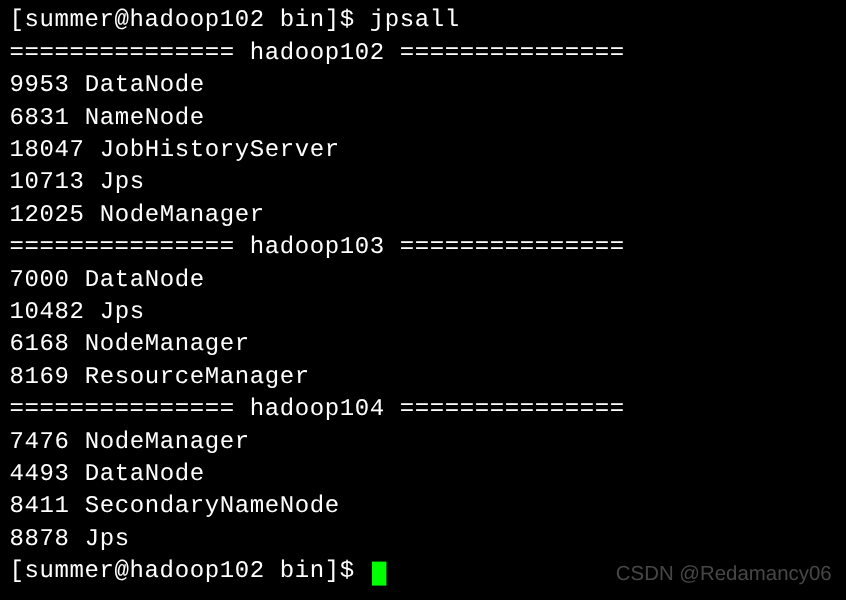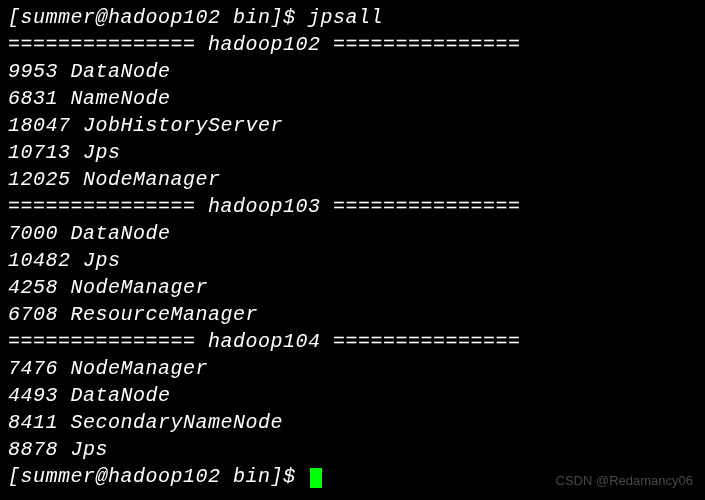--- a/index.html
+++ b/index.html
@@ -15,57 +15,56 @@
       line-height: 1.35;
       width: 705px;
       height: 500px;
       padding: 4px 8px;
       overflow: hidden;
       position: relative;
       letter-spacing: 0.5px;
     }
     .line {
       white-space: pre;
-      font-style: italic;
     }
     .cursor {
       display: inline-block;
       width: 12px;
       height: 20px;
       background: #00ff00;
       vertical-align: text-bottom;
       margin-left: 2px;
     }
     .watermark {
       position: absolute;
       bottom: 10px;
       right: 12px;
       color: rgba(200,200,200,0.35);
       font-family: Arial, sans-serif;
-      font-size: 13px;
+      font-size: 17px;
       letter-spacing: 0;
     }
   </style>
 </head>
 <body>
 
 <div class="line"><span>[summer@hadoop102 bin]$ </span><span>jpsall</span></div>
 
 <div class="line">=============== hadoop102 ===============</div>
 <div class="line"><span>9953</span> <span>DataNode</span></div>
 <div class="line"><span>6831</span> <span>NameNode</span></div>
 <div class="line"><span>18047</span> <span>JobHistoryServer</span></div>
 <div class="line"><span>10713</span> <span>Jps</span></div>
 <div class="line"><span>12025</span> <span>NodeManager</span></div>
 
 <div class="line">=============== hadoop103 ===============</div>
 <div class="line"><span>7000</span> <span>DataNode</span></div>
 <div class="line"><span>10482</span> <span>Jps</span></div>
-<div class="line"><span>4258</span> <span>NodeManager</span></div>
-<div class="line"><span>6708</span> <span>ResourceManager</span></div>
+<div class="line"><span>6168</span> <span>NodeManager</span></div>
+<div class="line"><span>8169</span> <span>ResourceManager</span></div>
 
 <div class="line">=============== hadoop104 ===============</div>
 <div class="line"><span>7476</span> <span>NodeManager</span></div>
 <div class="line"><span>4493</span> <span>DataNode</span></div>
 <div class="line"><span>8411</span> <span>SecondaryNameNode</span></div>
 <div class="line"><span>8878</span> <span>Jps</span></div>
 
 <div class="line"><span>[summer@hadoop102 bin]$ </span><span class="cursor"></span></div>
 
 <div class="watermark">CSDN @Redamancy06</div>

